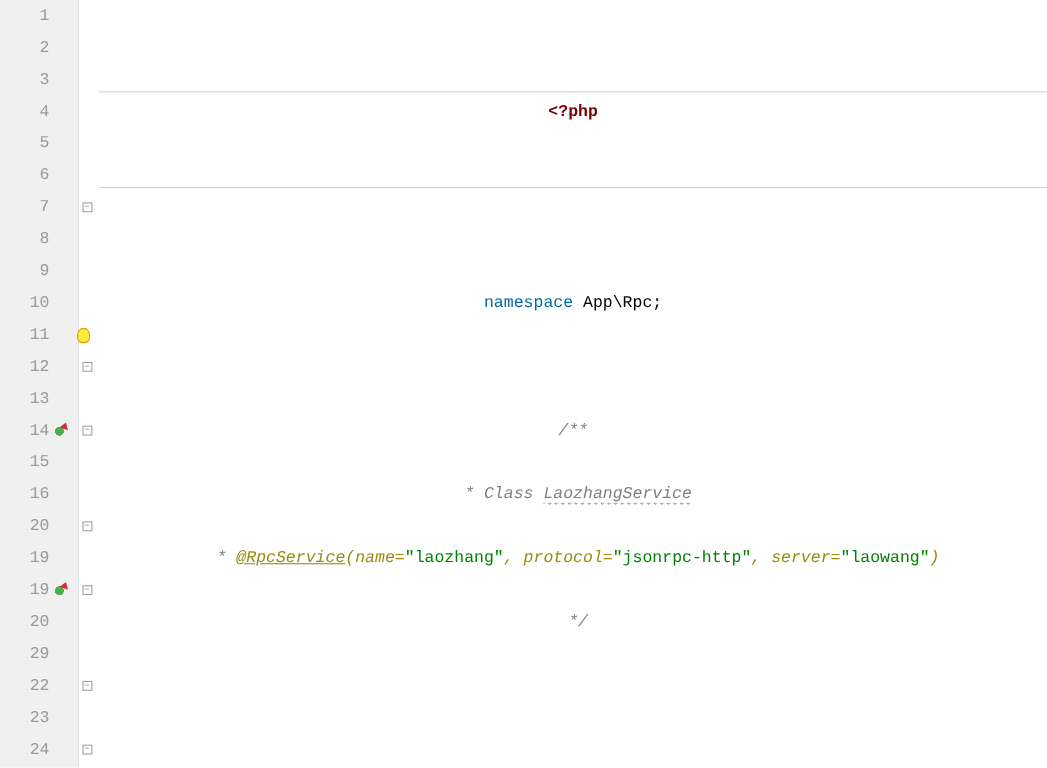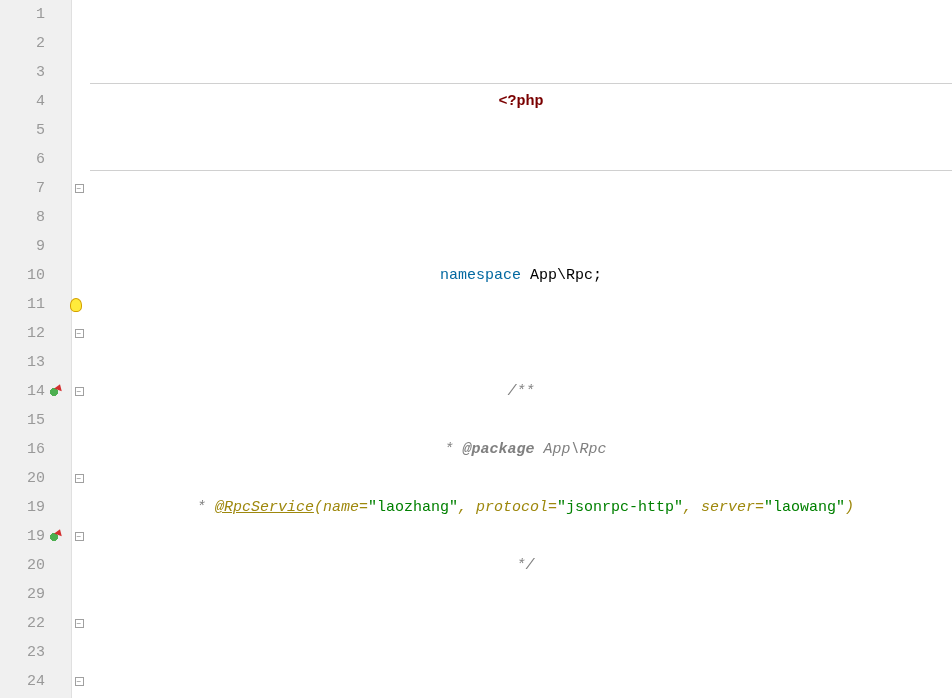--- a/index.html
+++ b/index.html
@@ -251,21 +251,21 @@
 
 <div class="code">
   <div class="hr-line" style="top: 83px;"></div>
   <div class="hr-line" style="top: 170px;"></div>
 <div class="code-line"><span class="phptag">&lt;?php</span></div>
 <div class="code-line"></div>
 <div class="code-line"></div>
 <div class="code-line"><span class="kw">namespace </span><span class="txt">App\Rpc</span><span class="txt">;</span></div>
 <div class="code-line"></div>
 <div class="code-line"><span class="doc">/**</span></div>
-<div class="code-line"><span class="doc"> * </span><span class="doc tag">@package</span><span class="doc"> App\Rpc</span></div>
+<div class="code-line"><span class="doc"> * Class </span><span class="doc wavy-green">LaozhangService</span></div>
 <div class="code-line"><span class="doc"> * </span><span class="anno">@RpcService</span><span class="anno2">(</span><span class="anno2">name</span><span class="anno2">=</span><span class="str">"laozhang"</span><span class="anno2">, </span><span class="anno2">protocol</span><span class="anno2">=</span><span class="str">"jsonrpc-http"</span><span class="anno2">, </span><span class="anno2">server</span><span class="anno2">=</span><span class="str">"laowang"</span><span class="anno2">)</span></div>
 <div class="code-line"><span class="doc"> */</span></div>
 
 
 
 
 
 
 
 

